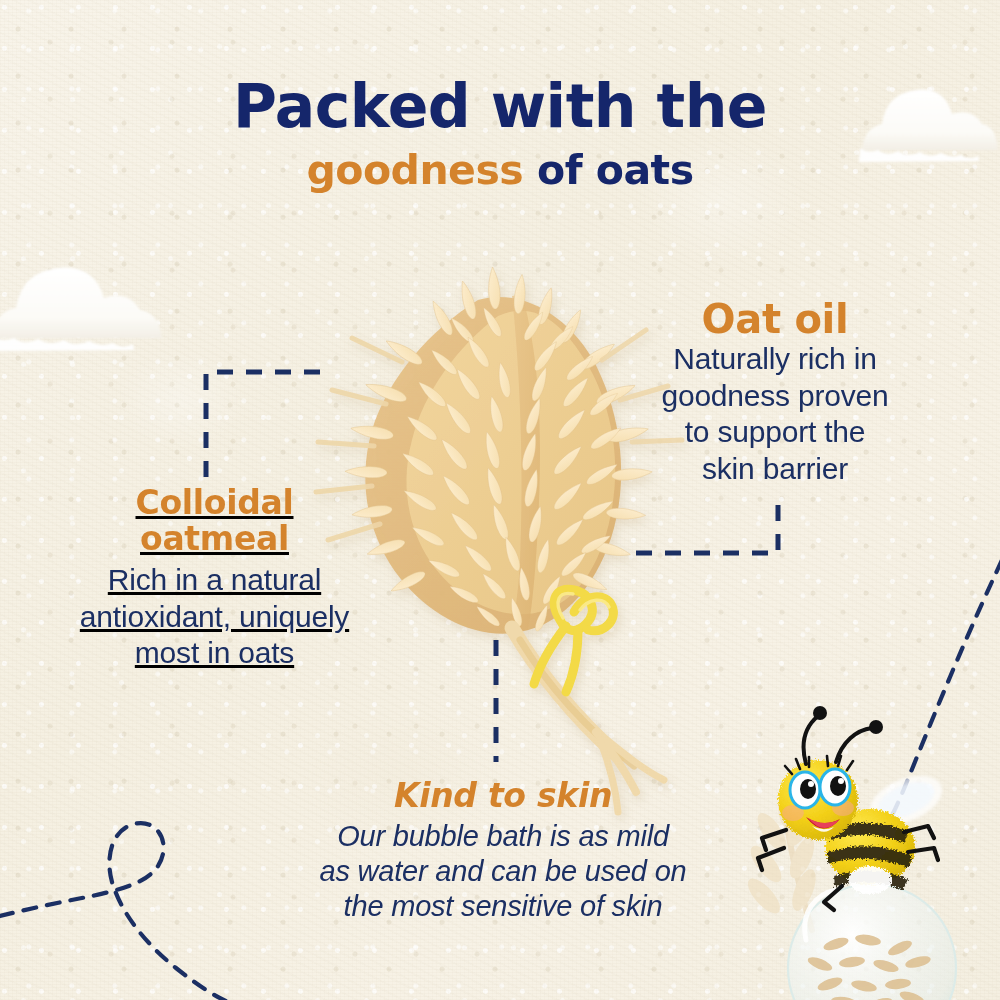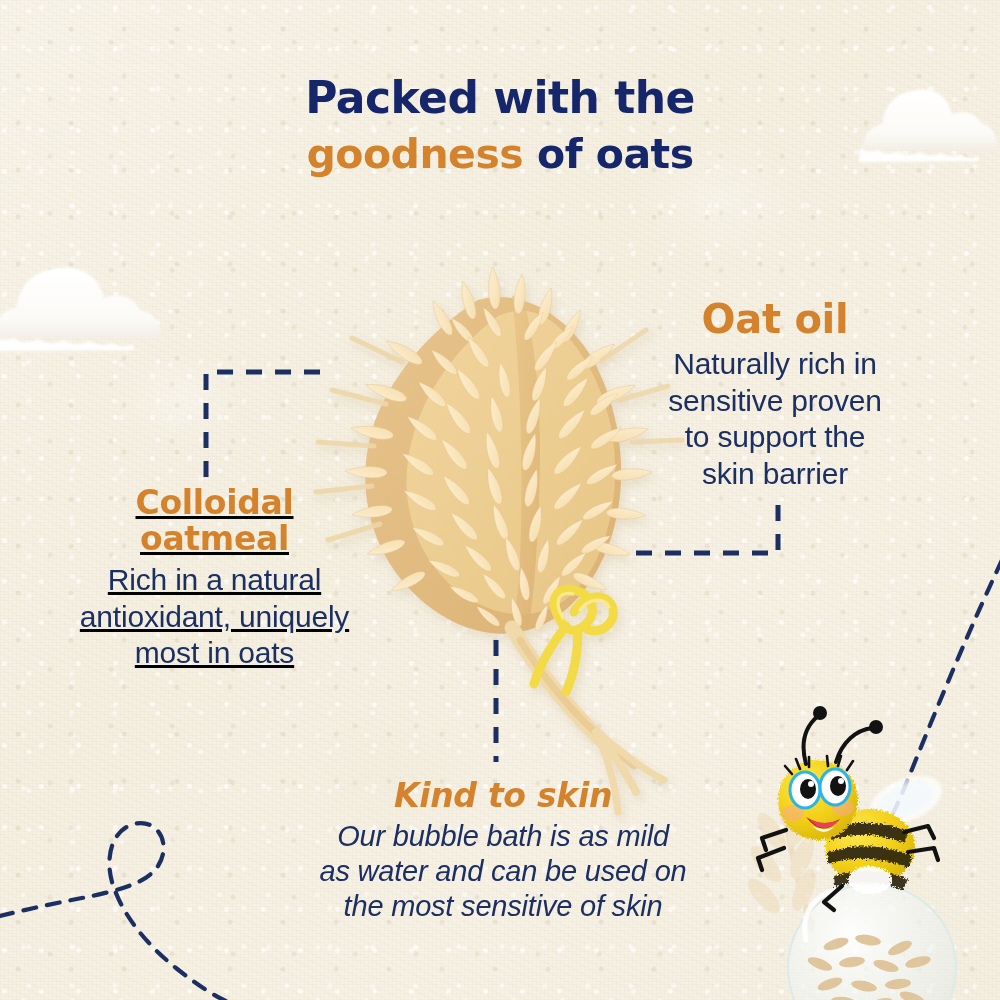--- a/index.html
+++ b/index.html
@@ -33,37 +33,37 @@
       radial-gradient(ellipse 90px 70px at 18% 40%, rgba(255,255,255,.5), transparent 70%),
       radial-gradient(ellipse 120px 90px at 72% 20%, rgba(255,255,255,.45), transparent 70%),
       radial-gradient(ellipse 140px 100px at 40% 78%, rgba(236,228,208,.4), transparent 70%);
   }
   
   #headline{
     position:absolute;left:0;right:0;top:76px;text-align:center;
     font-family:"DejaVu Sans", sans-serif;
     font-weight:700;line-height:1.0;letter-spacing:-.5px;
   }
-  #headline .l1{display:block;font-size:44px;color:#15266b;}
+  #headline .l1{display:block;font-size:60px;color:#15266b;}
   #headline .l2{display:block;font-size:41px;margin-top:14px;}
   #headline .l2 .org{color:#d4832c;}
   #headline .l2 .nvy{color:#15266b;}
   
   .callout{position:absolute;}
   .co-title{
     font-family:"DejaVu Sans", sans-serif;font-weight:700;color:#d4832c;
     line-height:1.08;letter-spacing:-.3px;
   }
   .co-body{
     font-family:"Liberation Sans", sans-serif;color:#1b2f63;
     line-height:1.22;letter-spacing:-.2px;
   }
   #co-oatoil{left:610px;top:298px;width:330px;text-align:center;}
   #co-oatoil .co-title{font-size:40px;}
-  #co-oatoil .co-body{font-size:30px;margin-top:5px;text-align:center;}
+  #co-oatoil .co-body{font-size:30px;text-align:center;}
   #co-oatmeal{left:42px;top:485px;width:345px;text-align:center;text-decoration:underline;}
   #co-oatmeal .co-title{font-size:33px;}
   #co-oatmeal .co-body{font-size:30px;margin-top:6px;}
   #co-kind{left:258px;top:778px;width:490px;text-align:center;font-style:italic;}
   #co-kind .co-title{font-size:33px;}
   #co-kind .co-body{font-size:29px;margin-top:5px;}
   
   .svglayer{position:absolute;left:0;top:0;width:1000px;height:1000px;pointer-events:none;}
   #wheat-layer{z-index:2;}
   #connector-layer{z-index:3;}
@@ -408,21 +408,21 @@
 
     <div id="headline">
       <span class="l1">Packed with the</span>
       <span class="l2"><span class="org">goodness</span><span class="nvy"> of oats</span></span>
     </div>
 
     <div class="callout" id="co-oatoil">
       <div class="co-title">Oat oil</div>
       <div class="co-body">
         <div>Naturally rich in</div>
-        <div>sensitive proven</div>
+        <div>goodness proven</div>
         <div>to support the</div>
         <div>skin barrier</div>
       </div>
     </div>
 
     <div class="callout" id="co-oatmeal">
       <div class="co-title">
         <div>Colloidal</div>
         <div>oatmeal</div>
       </div>

